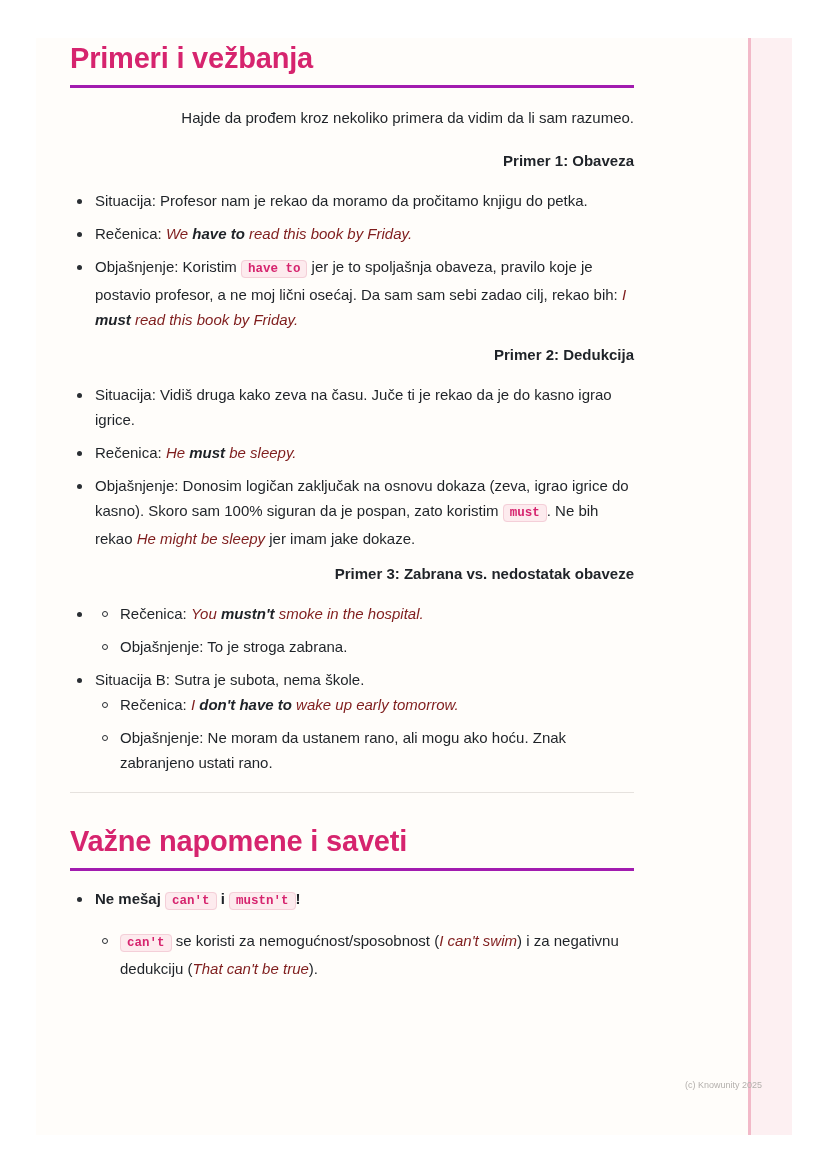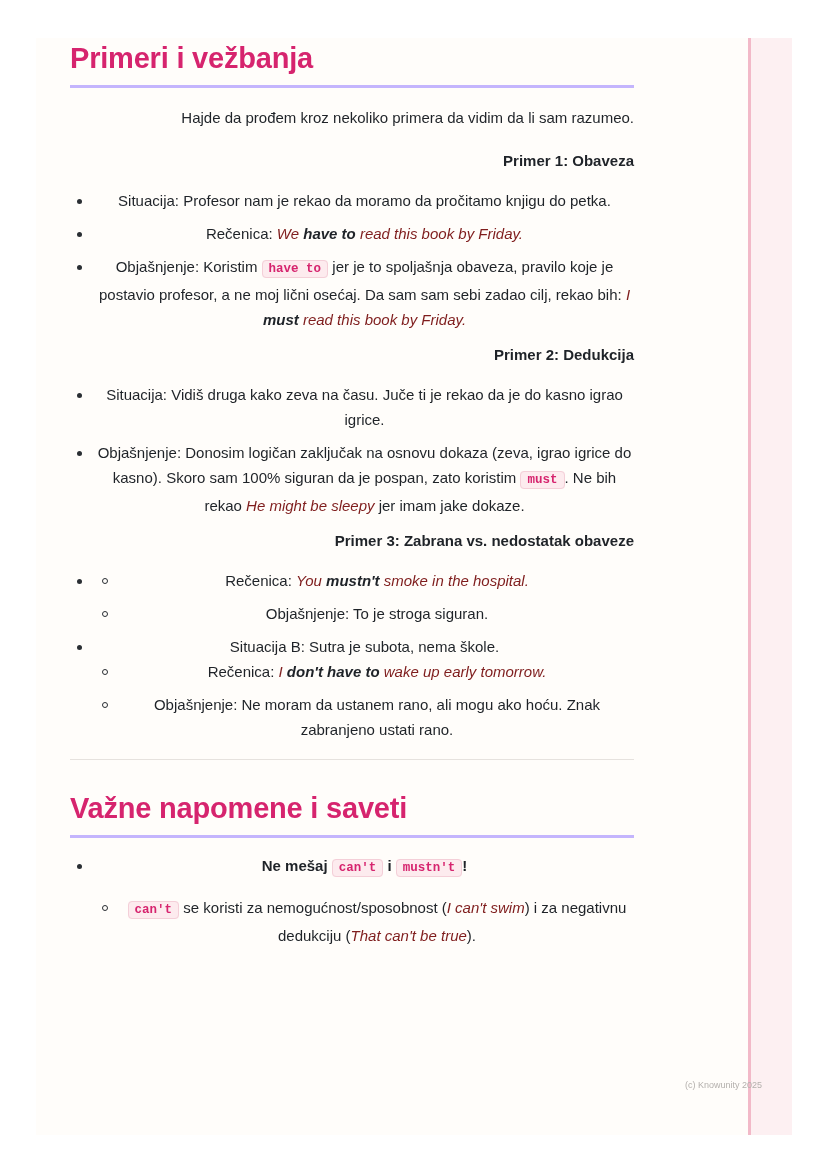--- a/index.html
+++ b/index.html
@@ -4,28 +4,28 @@
 <style>
   html, body { margin:0; padding:0; background:#ffffff; }
   body { width:828px; height:1171px; position:relative; overflow:hidden;
          font-family:"Liberation Sans", "DejaVu Sans", sans-serif; color:#1f2328; }
   .page { position:absolute; left:36px; top:38px; width:756px; height:1097px;
           background:#fffdfa; }
   .side-strip { position:absolute; left:748px; top:38px; width:44px; height:1097px;
           background:#fdf0f2; border-left:3px solid #f2b9c8; box-sizing:border-box; }
   .content { position:absolute; left:70px; top:38px; width:564px; }
   h2 { color:#d6246e; font-size:29px; font-weight:bold; margin:0; padding:4px 0 10px 0;
-       border-bottom:3px solid #c4b5fd; letter-spacing:-0.2px; }
+       border-bottom:3px solid #a21caf; letter-spacing:-0.2px; }
   h2.first { padding-top:4px; }
   p { margin:0; font-size:15px; line-height:25px;text-align:right; }
   .intro { margin-top:17px; }
   .subhead { font-weight:bold; margin-top:18px; }
   ul { margin:0; padding:0; list-style:none; }
   ul.lvl1 { margin-top:15px; }
-  ul.lvl1 > li { position:relative; padding-left:25px; font-size:15px; line-height:25px; margin-bottom:8px;text-align:center; }
+  ul.lvl1 > li { position:relative; padding-left:25px; font-size:15px; line-height:25px; margin-bottom:8px; }
   ul.lvl1 > li::before { content:""; position:absolute; left:7px; top:11px; width:5px; height:5px;
         border-radius:50%; background:#2a2e33; }
   ul.lvl2 { margin-top:0; }
   ul.lvl2 > li { position:relative; padding-left:25px; font-size:15px; line-height:25px; margin-bottom:8px; }
   ul.lvl2 > li::before { content:""; position:absolute; left:7px; top:10px; width:4px; height:4px;
         border-radius:50%; border:1.3px solid #2a2e33; }
   code { font-family:"Liberation Mono", "DejaVu Sans Mono", monospace; font-size:12.5px; font-weight:bold;
          color:#d6246e; background:#fdebee; border:1px solid #f4cfd8; border-radius:4px;
          padding:1px 6px; }
   em { font-style:italic; color:#7f1d1d; }
@@ -47,29 +47,30 @@
   <p class="subhead">Primer 1: Obaveza</p>
   <ul class="lvl1">
     <li><span>Situacija:</span><span> Profesor nam je rekao da moramo da pročitamo knjigu do petka.</span></li>
     <li><span>Rečenica: </span><em>We </em><b class="em">have to</b><em> read this book by Friday.</em></li>
     <li><span>Objašnjenje: </span><span>Koristim </span><code>have to</code><span> jer je to spoljašnja obaveza, pravilo koje je postavio profesor, a ne moj lični osećaj. Da sam sam sebi zadao cilj, rekao bih: </span><em>I </em><b class="em">must</b><em> read this book by Friday.</em></li>
   </ul>
 
   <p class="subhead" style="margin-top:10px">Primer 2: Dedukcija</p>
   <ul class="lvl1">
     <li><span>Situacija:</span><span> Vidiš druga kako zeva na času. Juče ti je rekao da je do kasno igrao igrice.</span></li>
+    <li><span>Rečenica: </span><em>He </em><b class="em">must</b><em> be sleepy.</em></li>
     <li><span>Objašnjenje: </span><span>Donosim logičan zaključak na osnovu dokaza (zeva, igrao igrice do kasno). Skoro sam 100% siguran da je pospan, zato koristim </span><code>must</code><span>. Ne bih rekao </span><em>He might be sleepy</em><span> jer imam jake dokaze.</span></li>
   </ul>
 
   <p class="subhead" style="margin-top:10px">Primer 3: Zabrana vs. nedostatak obaveze</p>
   <ul class="lvl1">
     <li>
       <ul class="lvl2">
         <li><span>Rečenica: </span><em>You </em><b class="em">mustn't</b><em> smoke in the hospital.</em></li>
-        <li><span>Objašnjenje: To je stroga siguran.</span></li>
+        <li><span>Objašnjenje: To je stroga zabrana.</span></li>
       </ul>
     </li>
     <li><span>Situacija B: Sutra je subota, nema škole.</span>
       <ul class="lvl2">
         <li><span>Rečenica: </span><em>I </em><b class="em">don't have to</b><em> wake up early tomorrow.</em></li>
         <li><span>Objašnjenje: Ne moram da ustanem rano, ali mogu ako hoću. Znak zabranjeno ustati rano.</span></li>
       </ul>
     </li>
   </ul>
 

